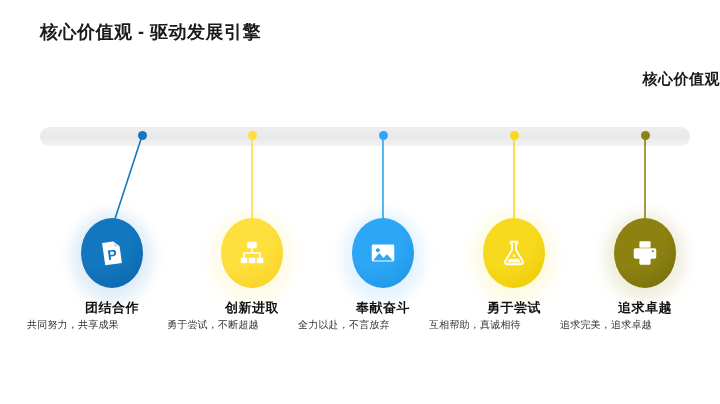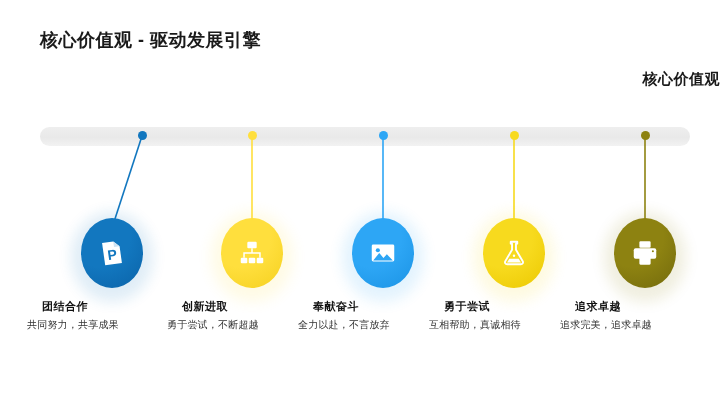--- a/index.html
+++ b/index.html
@@ -7,21 +7,21 @@
     width:720px;height:404px;
     background:#ffffff;
     font-family:"Liberation Sans","DejaVu Sans",sans-serif;
     overflow:hidden;
     position:relative;
   }
   .slide{position:absolute;inset:0;background:#fff;}
 
   
   .main-title{
-    position:absolute;left:40px;top:28px;
+    position:absolute;left:40px;top:20px;
     font-size:18px;font-weight:bold;color:#1a1a1a;
     letter-spacing:0.5px;white-space:nowrap;
   }
   .sub-title{
     position:absolute;left:0;right:0;top:70px;
     text-align:right;
     font-size:15px;font-weight:bold;color:#1a1a1a;
     letter-spacing:0.5px;
   }
 
@@ -49,22 +49,22 @@
   }
   .bubble svg{display:block;}
 
   .halo{
     position:absolute;left:70px;top:212px;
     width:82px;height:90px;margin-left:-41px;border-radius:50%;
     opacity:.13;filter:blur(7px);
   }
 
   .label{
-    position:absolute;left:0;top:299px;width:140px;
-    font-size:11px;font-weight:bold;color:#111;letter-spacing:.5px;
+    position:absolute;left:0;top:299px;width:140px;text-align:center;
+    font-size:13px;font-weight:bold;color:#111;letter-spacing:.5px;
   }
   .desc{
     position:absolute;left:-15px;top:318px;width:170px;
     font-size:10px;color:#333;letter-spacing:.2px;
   }
 </style>
 </head>
 <body>
 
 <div class="slide">

